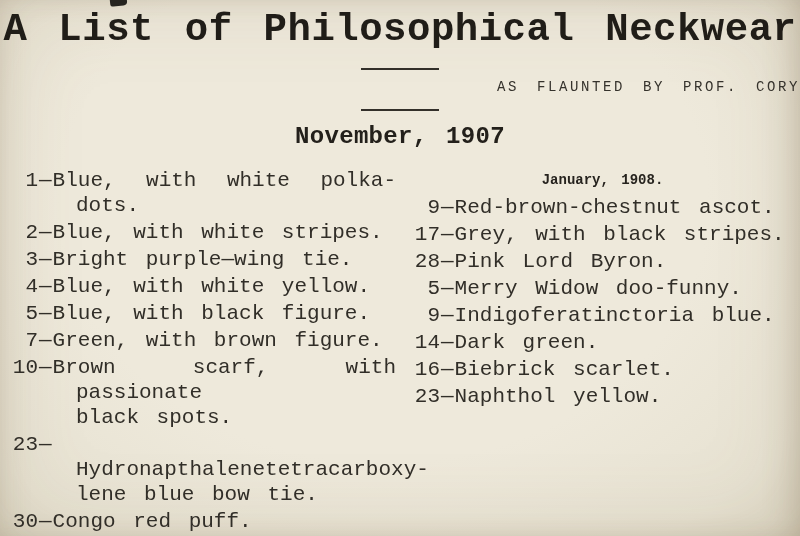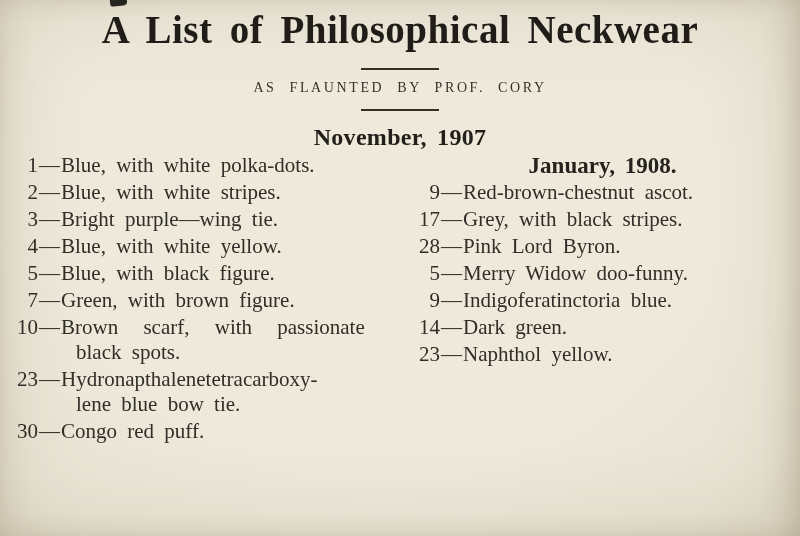--- a/index.html
+++ b/index.html
@@ -10,64 +10,65 @@
   }
   .page{
     position:relative;
     width:800px;height:536px;
     overflow:hidden;
     color:#2e2b26;
     background:radial-gradient(ellipse at 48% 38%, #eee9db 55%, #e7e2d2 85%, #ded8c6 100%);
     box-shadow:inset -16px 0 34px -14px rgba(110,90,60,.30),
                inset 16px 0 34px -18px rgba(110,90,60,.18),
                inset 0 0 90px rgba(125,105,72,.14);
+    font-family:Liberation Mono, monospace;
   }
   .artifact{
     position:absolute;left:110px;top:-3px;width:17px;height:9px;
     background:#262420;border-radius:0 0 4px 3px;transform:rotate(-6deg);
   }
   .header{ text-align:center; padding-top:7px; }
   .title{
     font-size:39px;line-height:46px;font-weight:bold;
     color:#201d18;letter-spacing:.5px;word-spacing:7px;
   }
   .rule{
     width:78px;height:0;border-top:2px solid #33302a;
     margin:15px auto 0 auto;
   }
   .subtitle{
     margin-top:9px;font-size:14px;line-height:17px;
-    letter-spacing:2.6px;word-spacing:7px;color:#35322c;
+    letter-spacing:2.6px;word-spacing:7px;color:#35322c;text-align:right;
   }
   .rule2{ margin-top:13px; }
   .date-heading{
     margin-top:11px;font-size:24px;line-height:30px;font-weight:bold;
     color:#23201b;word-spacing:4px;letter-spacing:.3px;
   }
   .columns{
-    display:flex;margin-top:1px;padding:0 5px 0 8px;
+    display:flex;margin-top:16px;padding:0 5px 0 8px;
   }
   .col{ font-size:21px;color:#312e28; }
   .col-left{ width:388px; }
   .col-right{ width:385px;margin-left:14px; }
   .item{
     line-height:25px;margin-bottom:2px;
     padding-left:68px;text-indent:-68px;
     text-align:justify;
   }
   .num{
     display:inline-block;width:30px;text-align:right;
     font-variant-numeric:oldstyle-nums;
   }
   .dash{ padding:0 1px; }
   .txt{ word-spacing:5px; }
   .txt.stretch{ word-spacing:20px; }
   .txt.stretch2{ word-spacing:14px; }
   .month{
-    font-weight:bold;text-align:center;font-size:23px;line-height:25px;
+    font-weight:bold;text-align:center;font-size:14px;line-height:25px;
     margin-bottom:2px;color:#26231e;word-spacing:4px;
   }
 </style>
 </head>
 <body>
 
 <div class="page">
 
   <div class="artifact"></div>
 
@@ -94,17 +95,18 @@
     </div>
 
     <div class="col col-right">
       <div class="month">January, 1908.</div>
       <div class="item"><span class="num">9</span><span class="dash">—</span><span class="txt">Red-brown-chestnut ascot.</span></div>
       <div class="item"><span class="num">17</span><span class="dash">—</span><span class="txt">Grey, with black stripes.</span></div>
       <div class="item"><span class="num">28</span><span class="dash">—</span><span class="txt">Pink Lord Byron.</span></div>
       <div class="item"><span class="num">5</span><span class="dash">—</span><span class="txt">Merry Widow doo-funny.</span></div>
       <div class="item"><span class="num">9</span><span class="dash">—</span><span class="txt">Indigoferatinctoria blue.</span></div>
       <div class="item"><span class="num">14</span><span class="dash">—</span><span class="txt">Dark green.</span></div>
+      <div class="item"><span class="num">16</span><span class="dash">—</span><span class="txt">Biebrick scarlet.</span></div>
       <div class="item"><span class="num">23</span><span class="dash">—</span><span class="txt">Naphthol yellow.</span></div>
     </div>
 
   </div>
 </div>
 
 </body></html>

